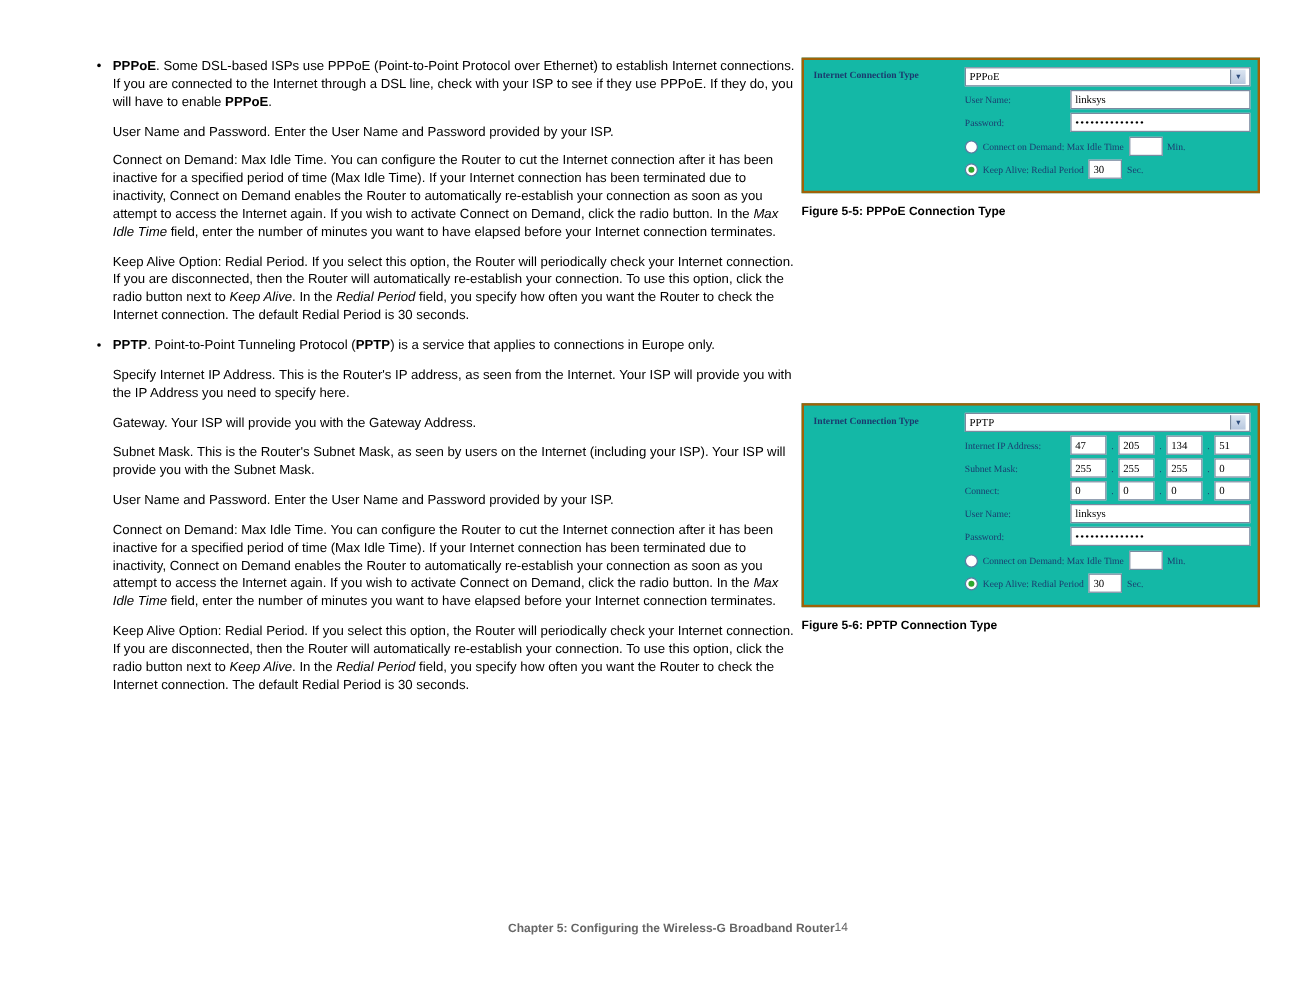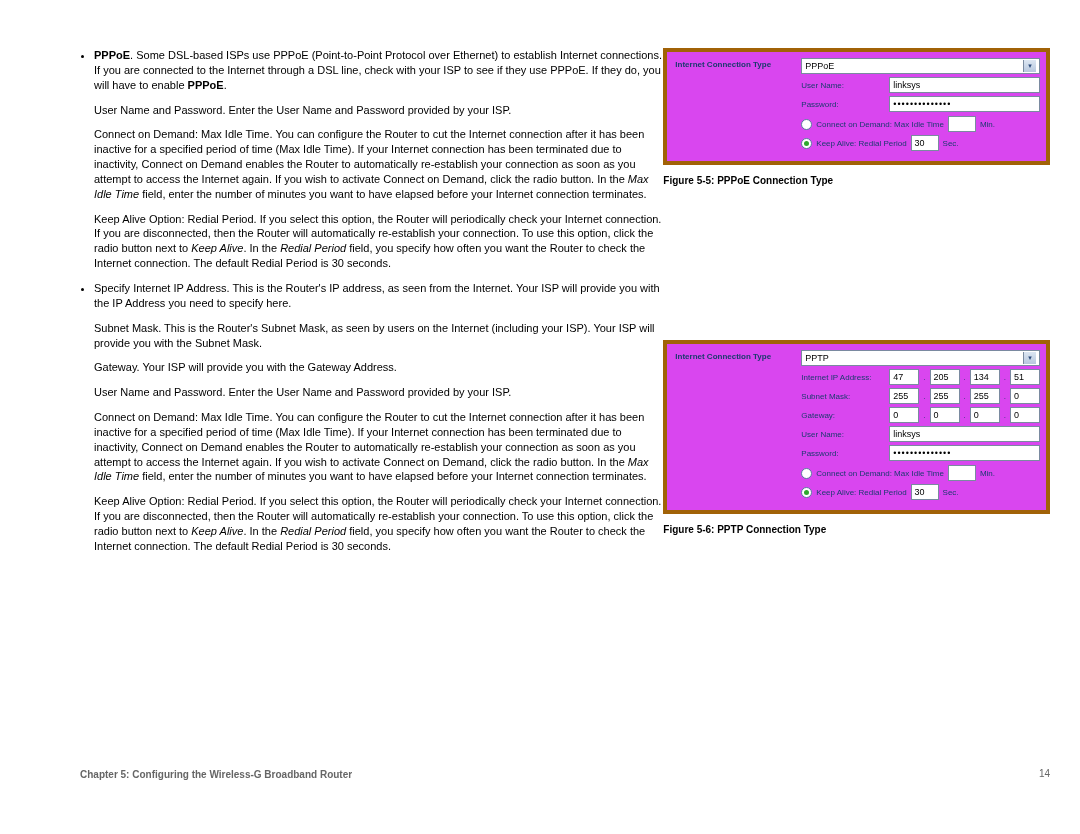--- a/index.html
+++ b/index.html
@@ -42,25 +42,26 @@
     margin-bottom: 10px;
   }
   .para {
     margin: 0 0 10px 0;
   }
   .b { font-weight: bold; }
   .i { font-style: italic; }
 
   
   .shot {
-    border: 4px solid #a16207;
-    background: #d946ef;
+    border: 2px solid #a16207;
+    background: #14b8a6;
     padding: 6px 6px 10px 6px;
     font-size: 8px;
     color: #1a3a6e;
+    font-family: Liberation Serif, serif;
   }
   .shot-title {
     font-weight: bold;
     font-size: 8px;
     color: #1a3a6e;
     padding: 2px 0 6px 2px;
   }
   .kv {
     display: flex;
     align-items: center;
@@ -119,21 +120,21 @@
     font-weight: bold;
     margin: 10px 0 24px 0;
   }
 
   .footer {
     position: absolute;
     bottom: 52px;
     left: 80px;
     right: 30px;
     display: flex;
-    justify-content: space-between;
+    justify-content: center;
     font-size: 10px;
     color: #666666;
   }
   .footer .fl { line-height: 1.4; }
   .footer .fl .l1 { font-weight: bold; }
 </style>
 </head>
 <body>
 
 <div class="page">
@@ -150,23 +151,26 @@
           <p class="para">User Name and Password. Enter the User Name and Password provided by your ISP.</p>
           <p class="para">
             <span>Connect on Demand: Max Idle Time. You can configure the Router to cut the Internet connection after it has been inactive for a specified period of time (Max Idle Time). If your Internet connection has been terminated due to inactivity, Connect on Demand enables the Router to automatically re-establish your connection as soon as you attempt to access the Internet again. If you wish to activate Connect on Demand, click the radio button. In the </span><span class="i">Max Idle Time</span><span> field, enter the number of minutes you want to have elapsed before your Internet connection terminates.</span>
           </p>
           <p class="para">
             <span>Keep Alive Option: Redial Period. If you select this option, the Router will periodically check your Internet connection. If you are disconnected, then the Router will automatically re-establish your connection. To use this option, click the radio button next to </span><span class="i">Keep Alive</span><span>. In the </span><span class="i">Redial Period</span><span> field, you specify how often you want the Router to check the Internet connection.  The default Redial Period is 30 seconds.</span>
           </p>
         </li>
 
         <li>
+          <p class="para">
+            <span class="b">PPTP</span><span>. Point-to-Point Tunneling Protocol (</span><span class="b">PPTP</span><span>) is a service that applies to connections in Europe only.</span>
+          </p>
           <p class="para">Specify Internet IP Address. This is the Router's IP address, as seen from the Internet. Your ISP will provide you with the IP Address you need to specify here.</p>
+          <p class="para">Gateway. Your ISP will provide you with the Gateway Address.</p>
           <p class="para">Subnet Mask. This is the Router's Subnet Mask, as seen by users on the Internet (including your ISP). Your ISP will provide you with the Subnet Mask.</p>
-          <p class="para">Gateway. Your ISP will provide you with the Gateway Address.</p>
           <p class="para">User Name and Password. Enter the User Name and Password provided by your ISP.</p>
           <p class="para">
             <span>Connect on Demand: Max Idle Time. You can configure the Router to cut the Internet connection after it has been inactive for a specified period of time (Max Idle Time). If your Internet connection has been terminated due to inactivity, Connect on Demand enables the Router to automatically re-establish your connection as soon as you attempt to access the Internet again. If you wish to activate Connect on Demand, click the radio button. In the </span><span class="i">Max Idle Time</span><span> field, enter the number of minutes you want to have elapsed before your Internet connection terminates.</span>
           </p>
           <p class="para">
             <span>Keep Alive Option: Redial Period. If you select this option, the Router will periodically check your Internet connection. If you are disconnected, then the Router will automatically re-establish your connection. To use this option, click the radio button next to </span><span class="i">Keep Alive</span><span>. In the </span><span class="i">Redial Period</span><span> field, you specify how often you want the Router to check the Internet connection. The default Redial Period is 30 seconds.</span>
           </p>
         </li>
       </ul>
     </div>
@@ -238,21 +242,21 @@
               <span class="lbl">Subnet Mask:</span>
               <span class="field" style="width:22px;">255</span>
                 <span>.</span>
               <span class="field" style="width:22px;">255</span>
                 <span>.</span>
               <span class="field" style="width:22px;">255</span>
                 <span>.</span>
               <span class="field" style="width:22px;">0</span>
             </div>
             <div class="kv">
-              <span class="lbl">Gateway:</span>
+              <span class="lbl">Connect:</span>
               <span class="field" style="width:22px;">0</span>
                 <span>.</span>
               <span class="field" style="width:22px;">0</span>
                 <span>.</span>
               <span class="field" style="width:22px;">0</span>
                 <span>.</span>
               <span class="field" style="width:22px;">0</span>
             </div>
             <div class="kv">
               <span class="lbl">User Name:</span>

